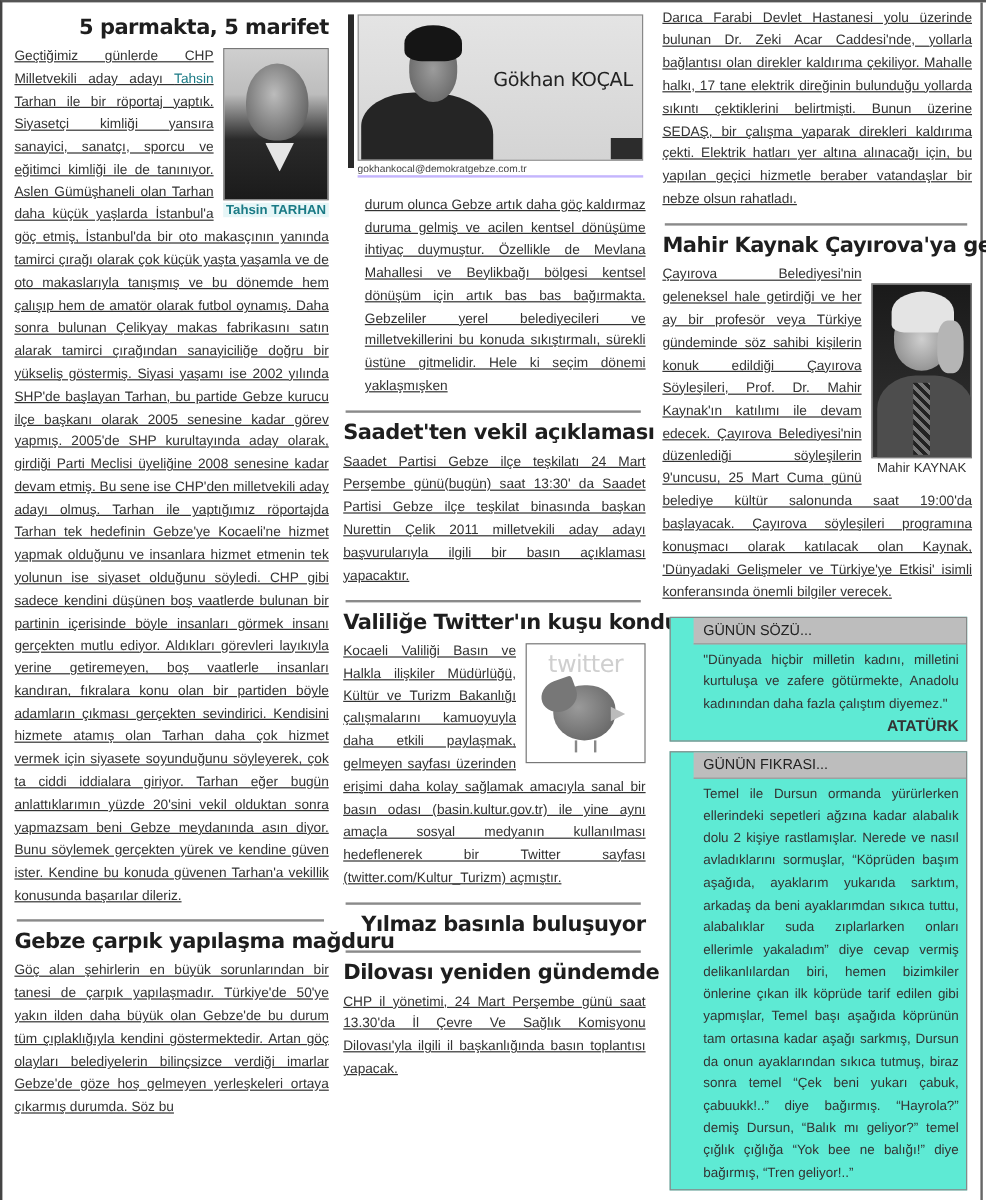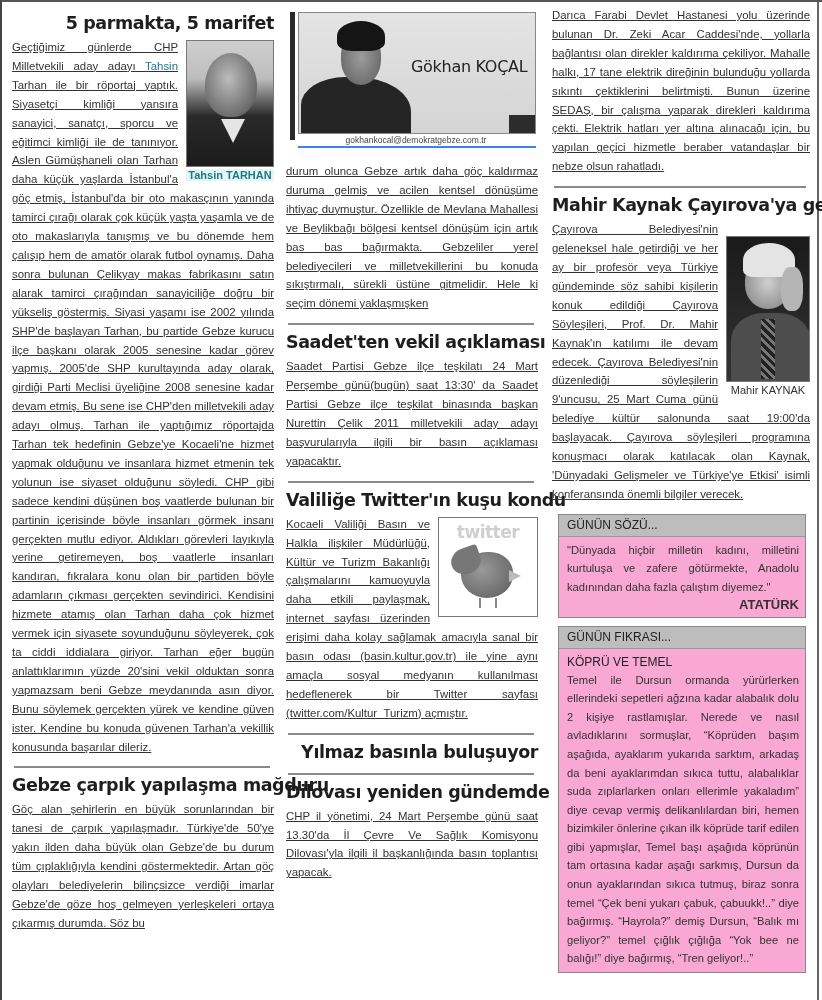--- a/index.html
+++ b/index.html
@@ -29,40 +29,40 @@
   
   .banner { position: relative; width: 210px; height: 140px; margin: 2px 0 0 4px; }
   .banner .leftbar { position: absolute; left: 0; top: 4px; width: 5px; height: 128px; background: #2a2a2a; }
   .banner .box { position: absolute; left: 8px; top: 4px; width: 238px; height: 122px; background: linear-gradient(180deg, #e4e4e4, #d4d4d4); border: 1px solid #888; overflow: hidden; }
   .banner .man { position: absolute; left: 0; top: 6px; width: 100px; height: 118px; }
   .banner .man .hair { position: absolute; left: 38px; top: 2px; width: 48px; height: 30px; border-radius: 50% 50% 30% 30%; background: #151515; }
   .banner .man .face { position: absolute; left: 42px; top: 16px; width: 40px; height: 50px; border-radius: 40% 40% 50% 50%; background: radial-gradient(ellipse at 50% 45%, #9c9c9c, #5c5c5c); }
   .banner .man .jacket { position: absolute; left: 2px; top: 58px; width: 110px; height: 70px; border-radius: 40% 50% 0 0; background: #252525; }
   .banner .name { position: absolute; left: 112px; top: 44px; font-family: "DejaVu Sans", sans-serif; font-size: 16px; color: #222; letter-spacing: -0.3px; }
   .banner .dark { position: absolute; right: 0; bottom: 0; width: 26px; height: 18px; background: #2c2c2c; }
-  .banner .email { position: absolute; left: 8px; top: 126px; width: 238px; height: 14px; font-size: 8.5px; text-align: center; color: #444; border-bottom: 2px solid #3b82f6; padding-right: 2px; line-height: 12px; }
+  .banner .email { position: absolute; left: 8px; top: 126px; width: 238px; height: 14px; font-size: 8.5px; text-align: left; color: #444; border-bottom: 2px solid #c4b5fd; padding-right: 2px; line-height: 12px; }
 
   
   .twitter { width: 100px; height: 100px; border: 1px solid #777; background: #fff; margin-top: 2px; position: relative; }
-  .twitter .logo { position: absolute; top: 4px; left: 0; width: 100%; text-align: center; font-family: "DejaVu Sans", sans-serif; font-weight: bold; font-size: 17px; color: #cfcfcf; letter-spacing: -0.5px; }
+  .twitter .logo { position: absolute; top: 4px; left: 0; width: 100%; text-align: center; font-family: "DejaVu Sans", sans-serif; font-weight: normal; font-size: 20px; color: #cfcfcf; letter-spacing: -0.5px; }
   .twitter .bird { position: absolute; left: 22px; top: 34px; width: 52px; height: 46px; border-radius: 50% 45% 50% 50%; background: radial-gradient(ellipse at 40% 40%, #9a9a9a, #5a5a5a); }
   .twitter .wing { position: absolute; left: 12px; top: 30px; width: 30px; height: 26px; border-radius: 50% 10% 50% 50%; background: #777; transform: rotate(-20deg); }
   .twitter .beak { position: absolute; left: 70px; top: 52px; width: 0; height: 0; border-left: 12px solid #bbb; border-top: 6px solid transparent; border-bottom: 6px solid transparent; }
   .twitter .legs { position: absolute; left: 40px; top: 80px; width: 18px; height: 10px; border-left: 2px solid #888; border-right: 2px solid #888; }
 
   
   .kaynak { width: 84px; height: 146px; border: 1px solid #777; background: linear-gradient(180deg, #1a1a1a 0%, #333 100%); }
   .kaynak .hair { position: absolute; left: 16px; top: 6px; width: 52px; height: 34px; border-radius: 50% 50% 20% 20%; background: #e4e4e4; }
   .kaynak .face { position: absolute; left: 18px; top: 24px; width: 46px; height: 48px; border-radius: 40% 40% 50% 50%; background: radial-gradient(ellipse at 50% 45%, #cfcfcf, #7d7d7d); }
   .kaynak .suit { position: absolute; left: 4px; top: 76px; width: 80px; height: 70px; border-radius: 40% 40% 0 0; background: #4d4d4d; }
   .kaynak .tie { position: absolute; left: 34px; top: 82px; width: 14px; height: 60px; background: repeating-linear-gradient(45deg, #222 0 3px, #777 3px 6px); }
   .kaynak .hand { position: absolute; left: 54px; top: 30px; width: 22px; height: 44px; border-radius: 40%; background: #b5b5b5; }
 
   
-  .gbox { border: 1px solid #888; margin: 6px 4px 0 6px; background: #f9a8d4; }
+  .gbox { border: 1px solid #888; margin: 6px 4px 0 6px; background: #5eead4; padding-left: 19px; }
   .gbox .hdr { background: #bdbdbd; font-size: 12px; padding: 2px 8px; color: #222; border-bottom: 1px solid #999; line-height: 17px; }
   .gbox .inner { padding: 4px 6px 4px 8px; }
   .gbox p { font-size: 11.2px; line-height: 18.6px; text-align: justify; color: #333; }
   .gbox .sig { text-align: right; font-size: 13px; font-weight: bold; color: #333; line-height: 16px; }
   .gbox .subtitle { font-size: 12px; color: #222; line-height: 18px; }
   .clear { clear: both; }
 </style>
 </head>
 <body>
 
@@ -97,40 +97,40 @@
         <div class="man">
             <div class="jacket"></div>
             <div class="face"></div>
             <div class="hair"></div>
           </div>
         <div class="name">Gökhan KOÇAL</div>
         <div class="dark"></div>
       </div>
       <div class="email">gokhankocal@demokratgebze.com.tr</div>
     </div>
-    <p class="body" style="margin-top:14px;">durum olunca Gebze artık daha göç kaldırmaz duruma gelmiş ve acilen kentsel dönüşüme ihtiyaç duymuştur. Özellikle de Mevlana Mahallesi ve Beylikbağı bölgesi kentsel dönüşüm için artık bas bas bağırmakta. Gebzeliler yerel belediyecileri ve milletvekillerini bu konuda sıkıştırmalı, sürekli üstüne gitmelidir. Hele ki seçim dönemi yaklaşmışken</p>
+    <p class="body" style="margin-top:14px;margin-left:18px;">durum olunca Gebze artık daha göç kaldırmaz duruma gelmiş ve acilen kentsel dönüşüme ihtiyaç duymuştur. Özellikle de Mevlana Mahallesi ve Beylikbağı bölgesi kentsel dönüşüm için artık bas bas bağırmakta. Gebzeliler yerel belediyecileri ve milletvekillerini bu konuda sıkıştırmalı, sürekli üstüne gitmelidir. Hele ki seçim dönemi yaklaşmışken</p>
     <div class="rule"></div>
     <article>
       <h2>Saadet'ten vekil açıklaması</h2>
       <p class="body">Saadet Partisi Gebze ilçe teşkilatı 24 Mart Perşembe günü(bugün) saat 13:30' da Saadet Partisi Gebze ilçe teşkilat binasında başkan Nurettin Çelik 2011 milletvekili aday adayı başvurularıyla ilgili bir basın açıklaması yapacaktır.</p>
     </article>
     <div class="rule"></div>
     <article>
       <h2>Valiliğe Twitter'ın kuşu kondu</h2>
       <div class="float-right">
         <div class="twitter">
           <div class="logo">twitter</div>
           <div class="bird"></div>
             <div class="wing"></div>
             <div class="beak"></div>
             <div class="legs"></div>
         </div>
       </div>
       <p class="body">
-        <span>Kocaeli Valiliği Basın ve Halkla ilişkiler Müdürlüğü, Kültür ve Turizm Bakanlığı çalışmalarını kamuoyuyla daha etkili paylaşmak, internet sayfası üzerinden eri</span><span>şimi daha kolay sağlamak amacıyla sanal bir basın odası (basin.kultur.gov.tr) ile yine aynı amaçla sosyal medyanın kullanılması hedeflenerek bir Twitter sayfası (twitter.com/Kultur_Turizm) açmıştır.</span>
+        <span>Kocaeli Valiliği Basın ve Halkla ilişkiler Müdürlüğü, Kültür ve Turizm Bakanlığı çalışmalarını kamuoyuyla daha etkili paylaşmak, gelmeyen sayfası üzerinden eri</span><span>şimi daha kolay sağlamak amacıyla sanal bir basın odası (basin.kultur.gov.tr) ile yine aynı amaçla sosyal medyanın kullanılması hedeflenerek bir Twitter sayfası (twitter.com/Kultur_Turizm) açmıştır.</span>
       </p>
     </article>
     <div class="rule"></div>
     <article>
       <h2>Yılmaz basınla buluşuyor</h2>
     </article>
     <div class="rule"></div>
     <article>
       <h2>Dilovası yeniden gündemde</h2>
       <p class="body">CHP il yönetimi, 24 Mart Perşembe günü saat 13.30'da İl Çevre Ve Sağlık Komisyonu Dilovası'yla ilgili il başkanlığında basın toplantısı yapacak.</p>
@@ -164,18 +164,17 @@
       <div class="hdr">GÜNÜN SÖZÜ...</div>
       <div class="inner">
         <p>"Dünyada hiçbir milletin kadını, milletini kurtuluşa ve zafere götürmekte, Anadolu kadınından daha fazla çalıştım diyemez."</p>
         <div class="sig">ATATÜRK</div>
       </div>
     </div>
 
     <div class="gbox" style="margin-top:8px;">
       <div class="hdr">GÜNÜN FIKRASI...</div>
       <div class="inner">
-        <div class="subtitle">KÖPRÜ VE TEMEL</div>
         <p>Temel ile Dursun ormanda yürürlerken ellerindeki sepetleri ağzına kadar alabalık dolu 2 kişiye rastlamışlar. Nerede ve nasıl avladıklarını sormuşlar, “Köprüden başım aşağıda, ayaklarım yukarıda sarktım, arkadaş da beni ayaklarımdan sıkıca tuttu, alabalıklar suda zıplarlarken onları ellerimle yakaladım” diye cevap vermiş delikanlılardan biri, hemen bizimkiler önlerine çıkan ilk köprüde tarif edilen gibi yapmışlar, Temel başı aşağıda köprünün tam ortasına kadar aşağı sarkmış, Dursun da onun ayaklarından sıkıca tutmuş, biraz sonra temel “Çek beni yukarı çabuk, çabuukk!..” diye bağırmış. “Hayrola?” demiş Dursun, “Balık mı geliyor?” temel çığlık çığlığa “Yok bee ne balığı!” diye bağırmış, “Tren geliyor!..”</p>
       </div>
     </div>
   </div>
 </div>
 
 </body></html>

